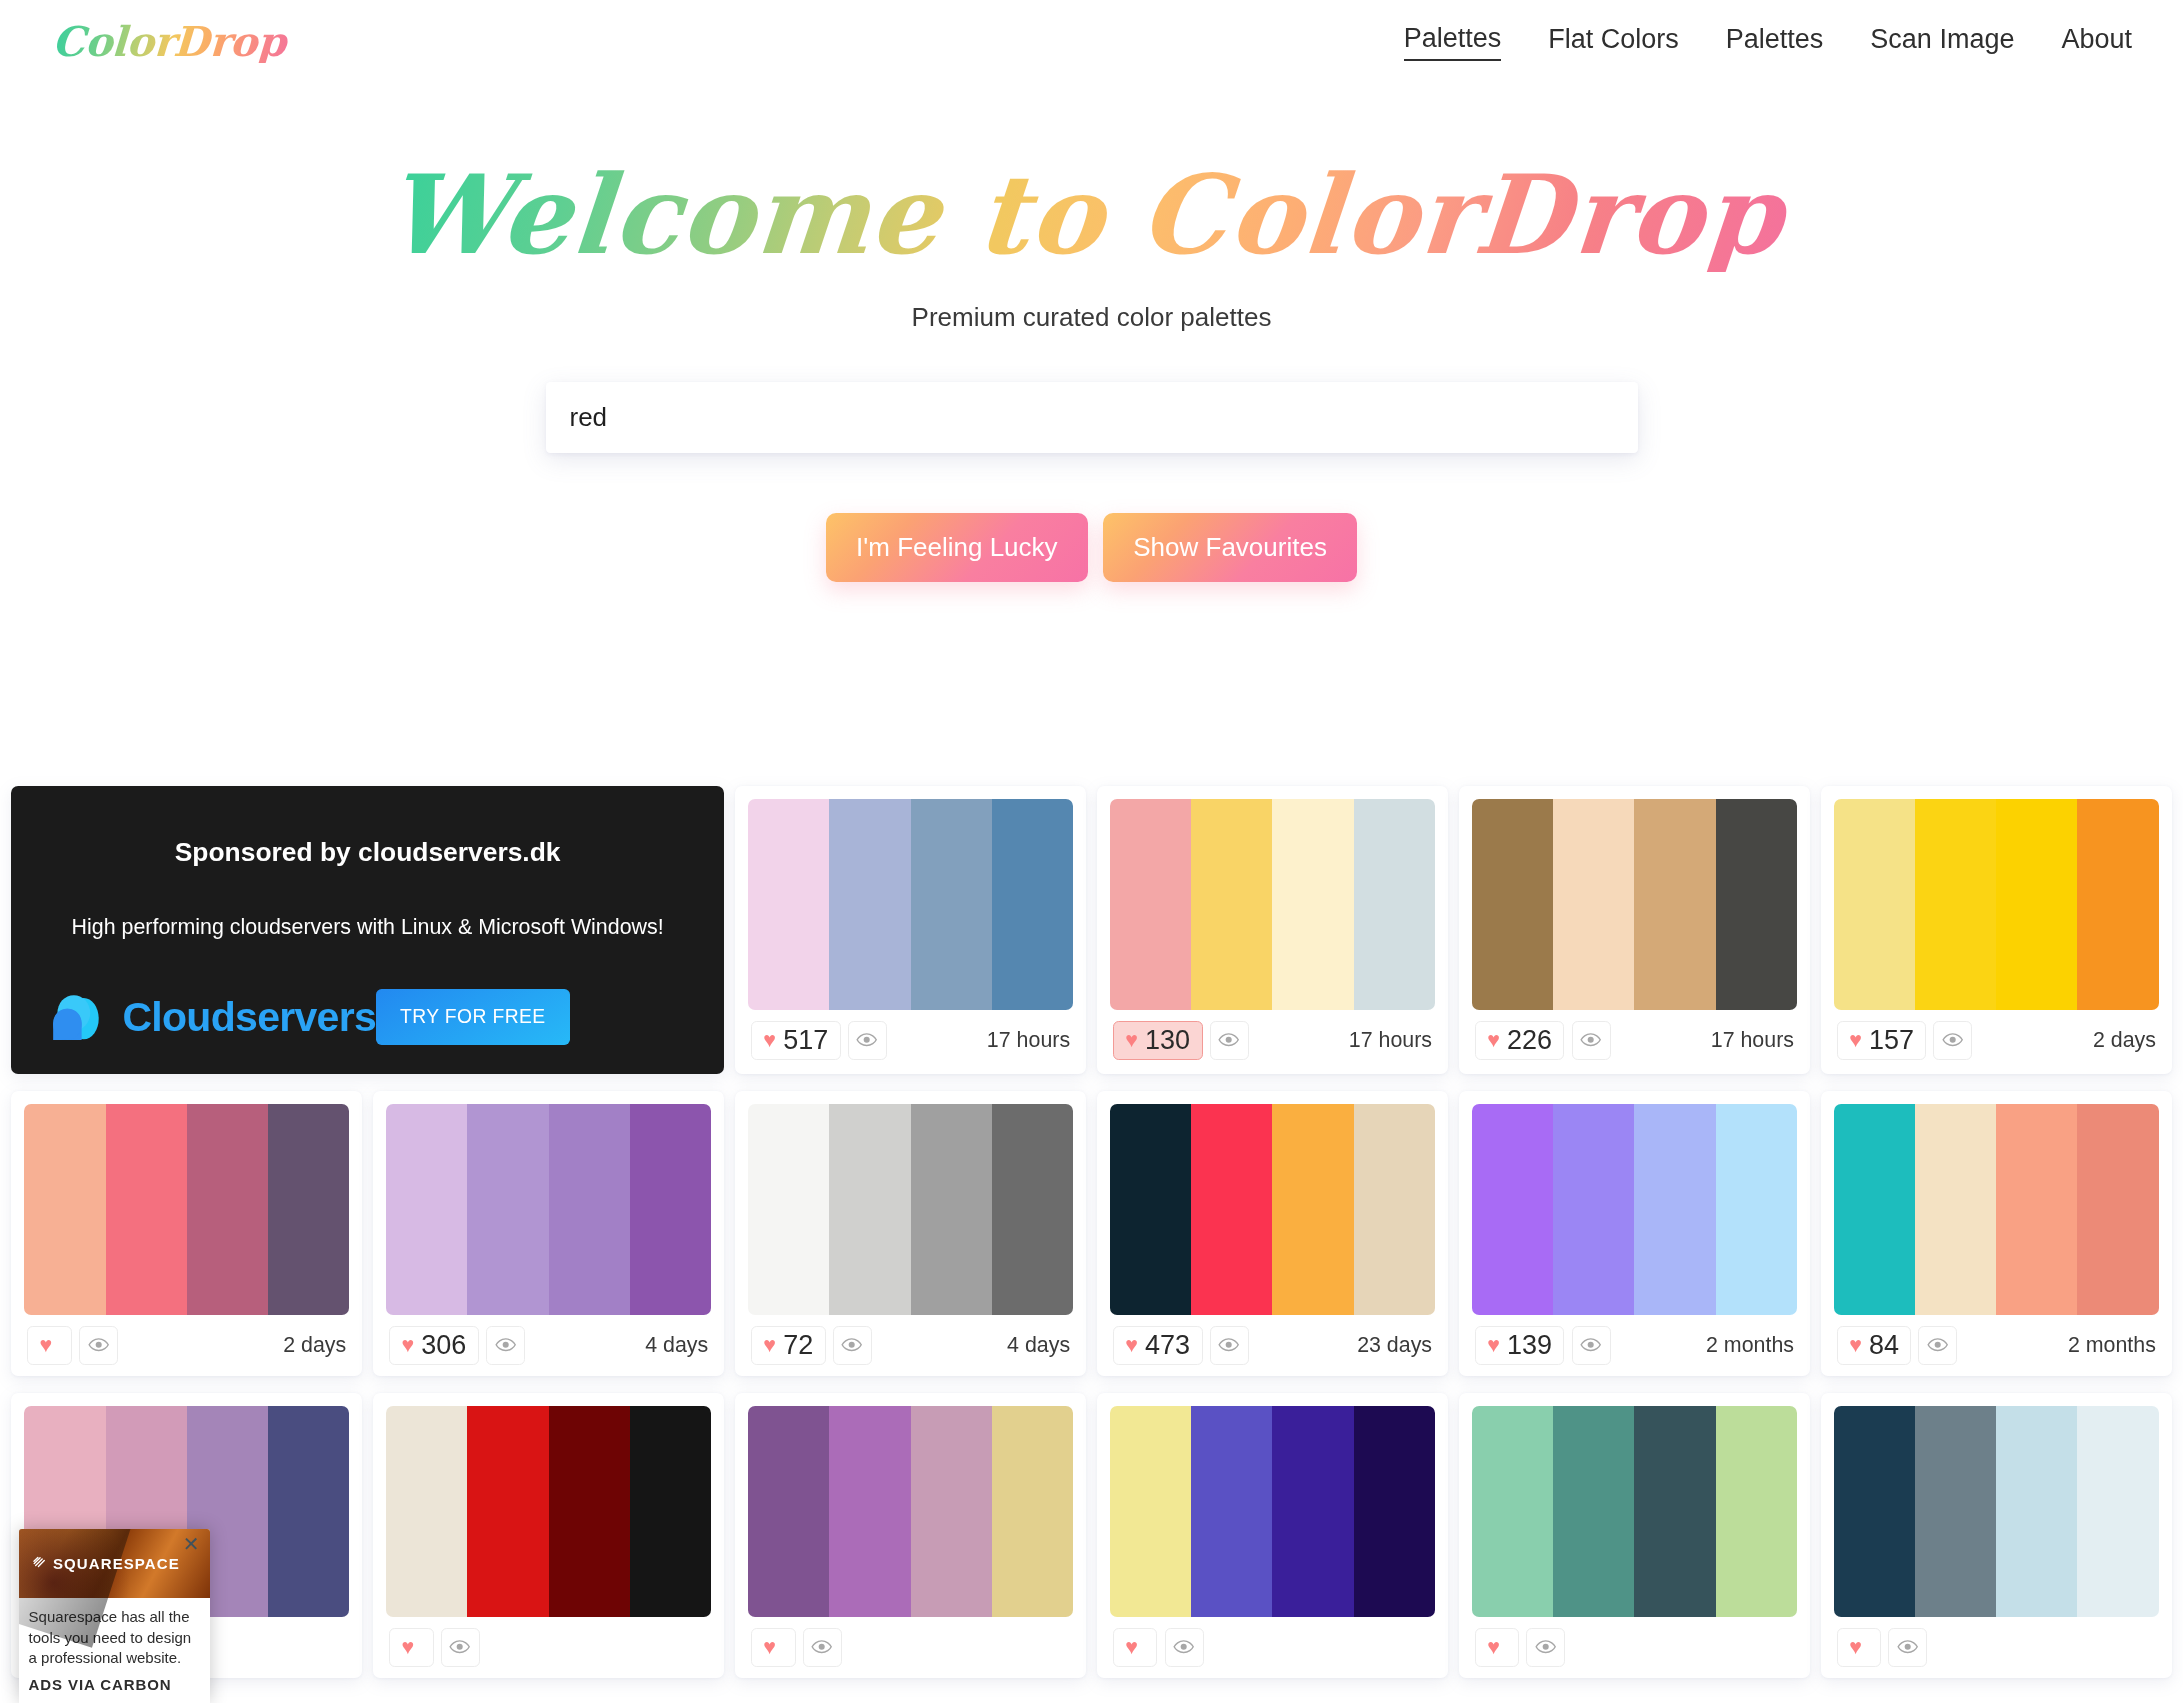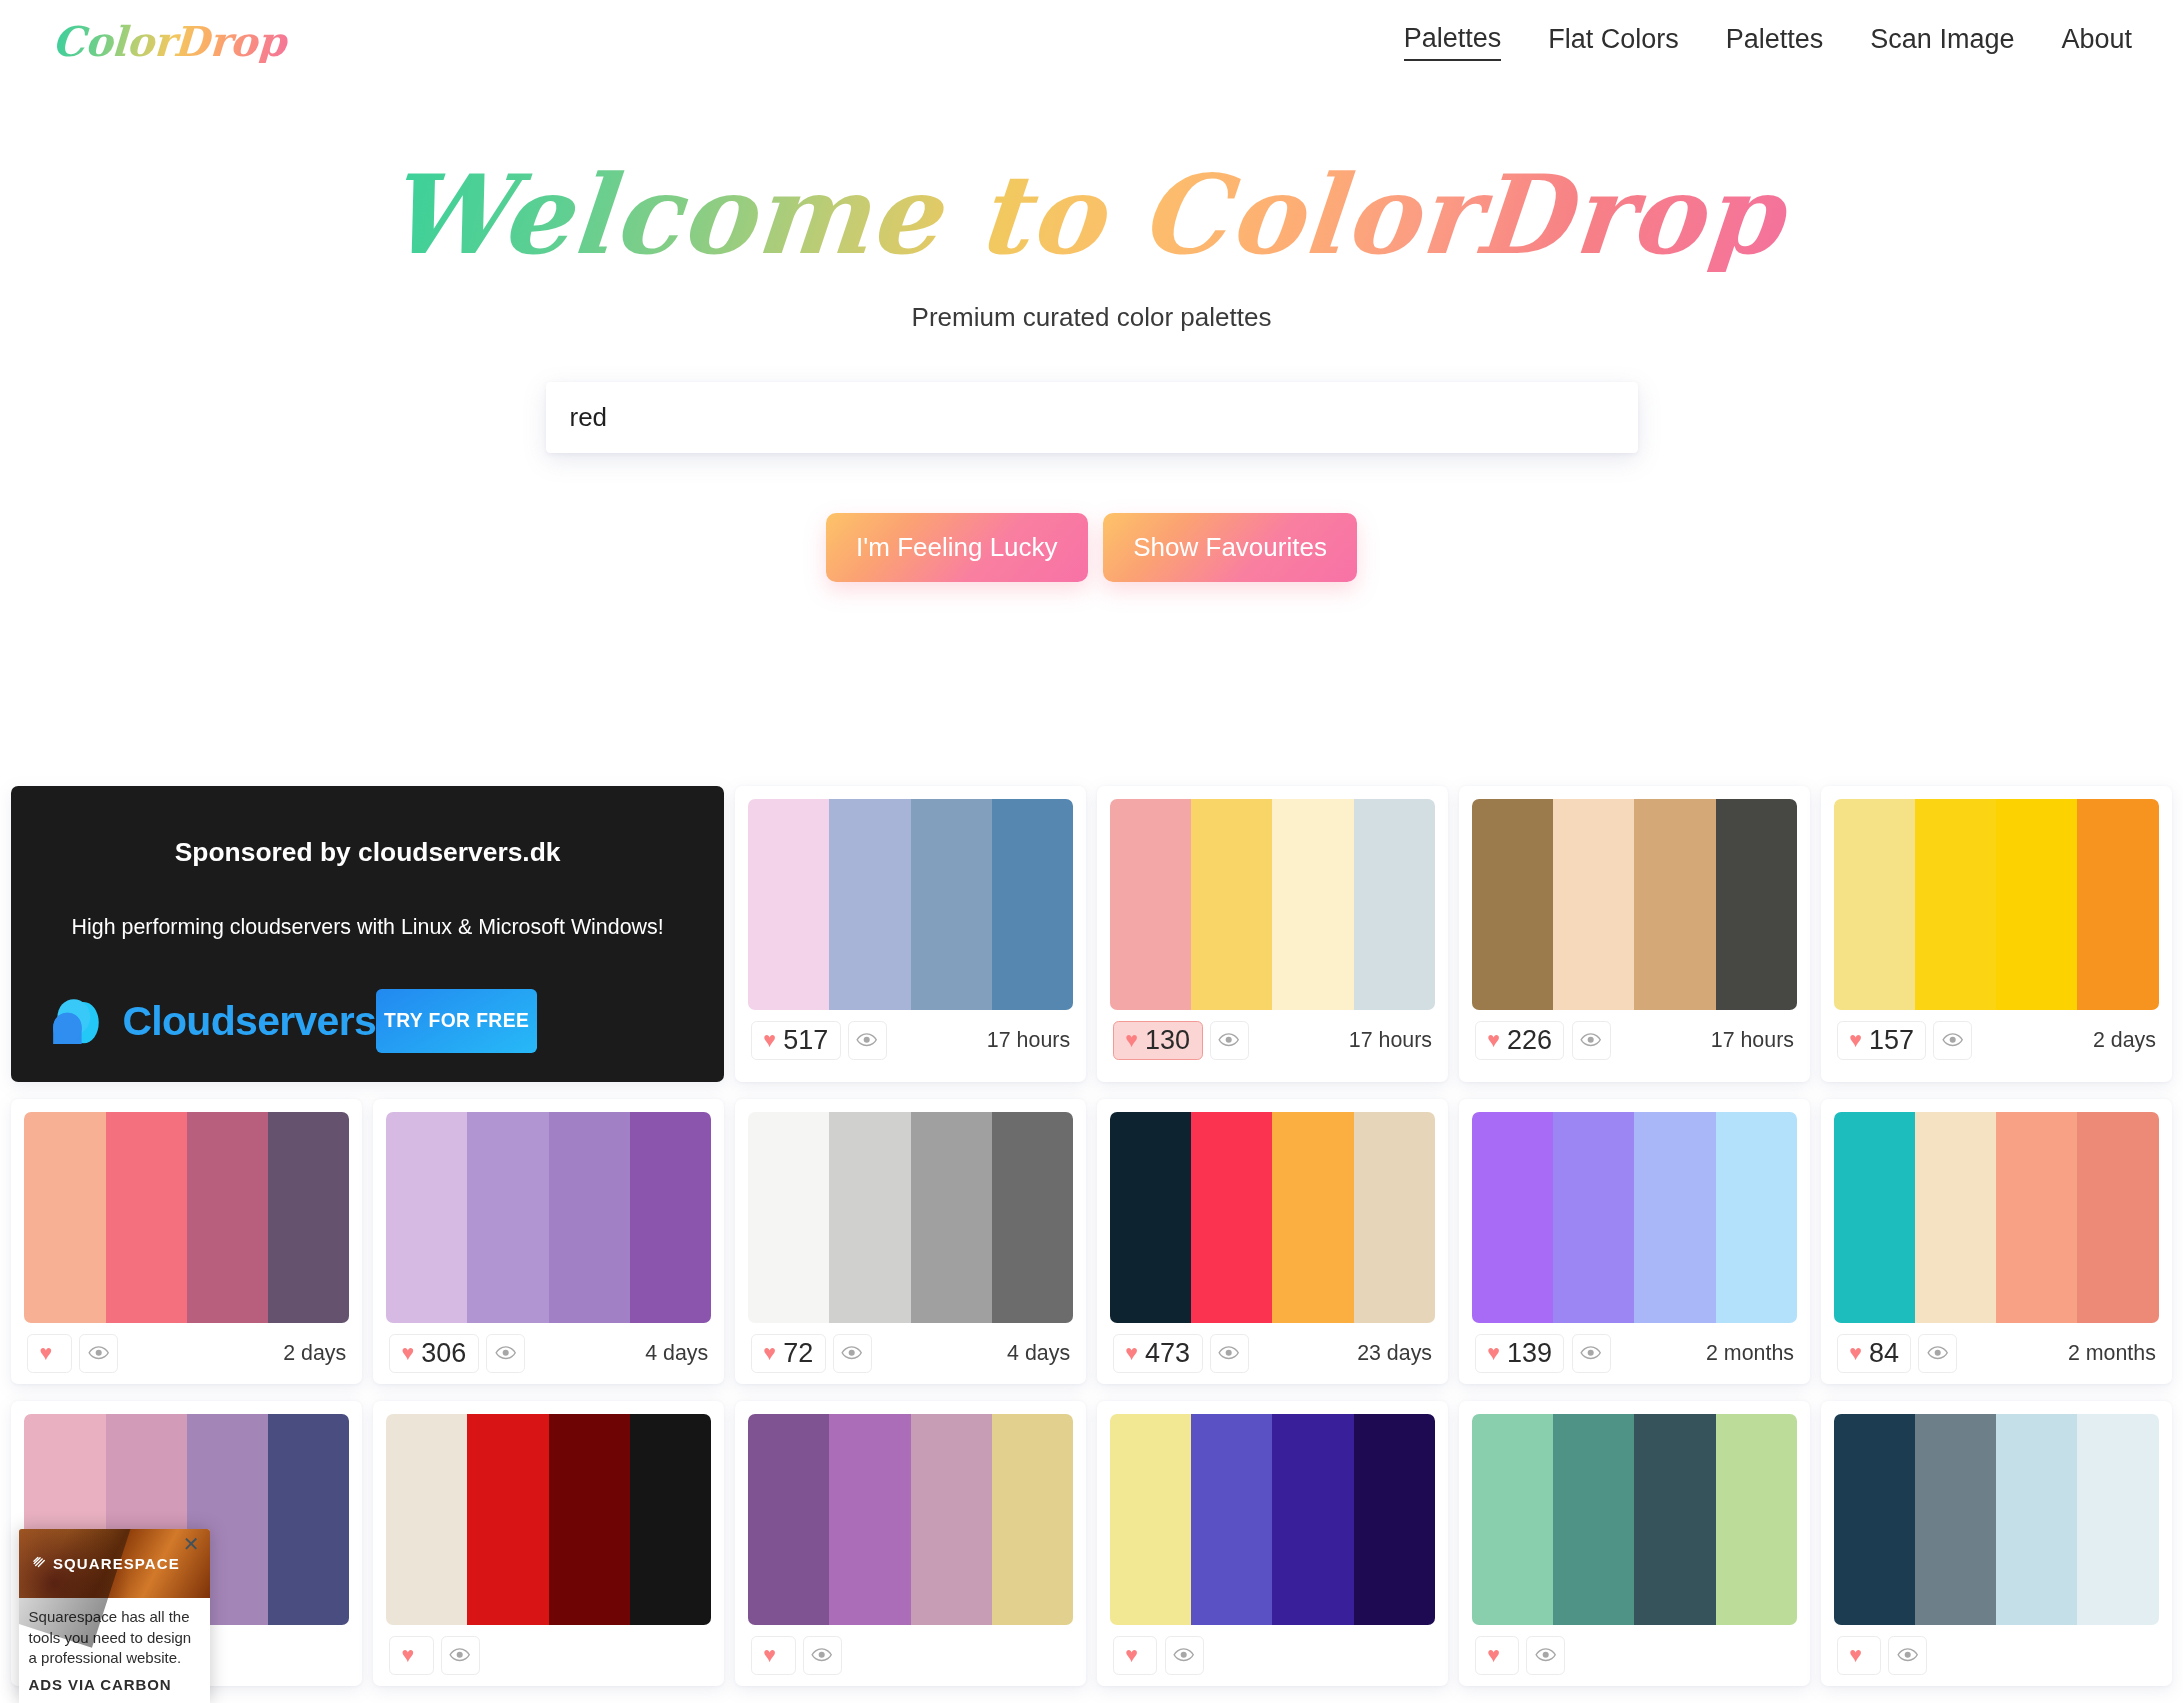--- a/index.html
+++ b/index.html
@@ -250,24 +250,24 @@
     color: #2aa3f5;
     letter-spacing: -0.7px;
   }
   .sponsor-cta {
     border: none;
     border-radius: 5.7px;
     background: linear-gradient(150deg, #2289f0 0%, #27b9f7 100%);
     color: #ffffff;
     font-family: "Liberation Sans", sans-serif;
     font-size: 19.3px;
-    font-weight: 700;
+    font-weight: 400;
     letter-spacing: 0.4px;
-    padding: 0 8px;
-    height: 64px;
+    padding: 0 24px;
+    height: 56px;
     cursor: pointer;
     white-space: nowrap;
   }
 
   
   .carbon-ad {
     position: fixed;
     left: 18.6px;
     bottom: 0;
     width: 191px;

